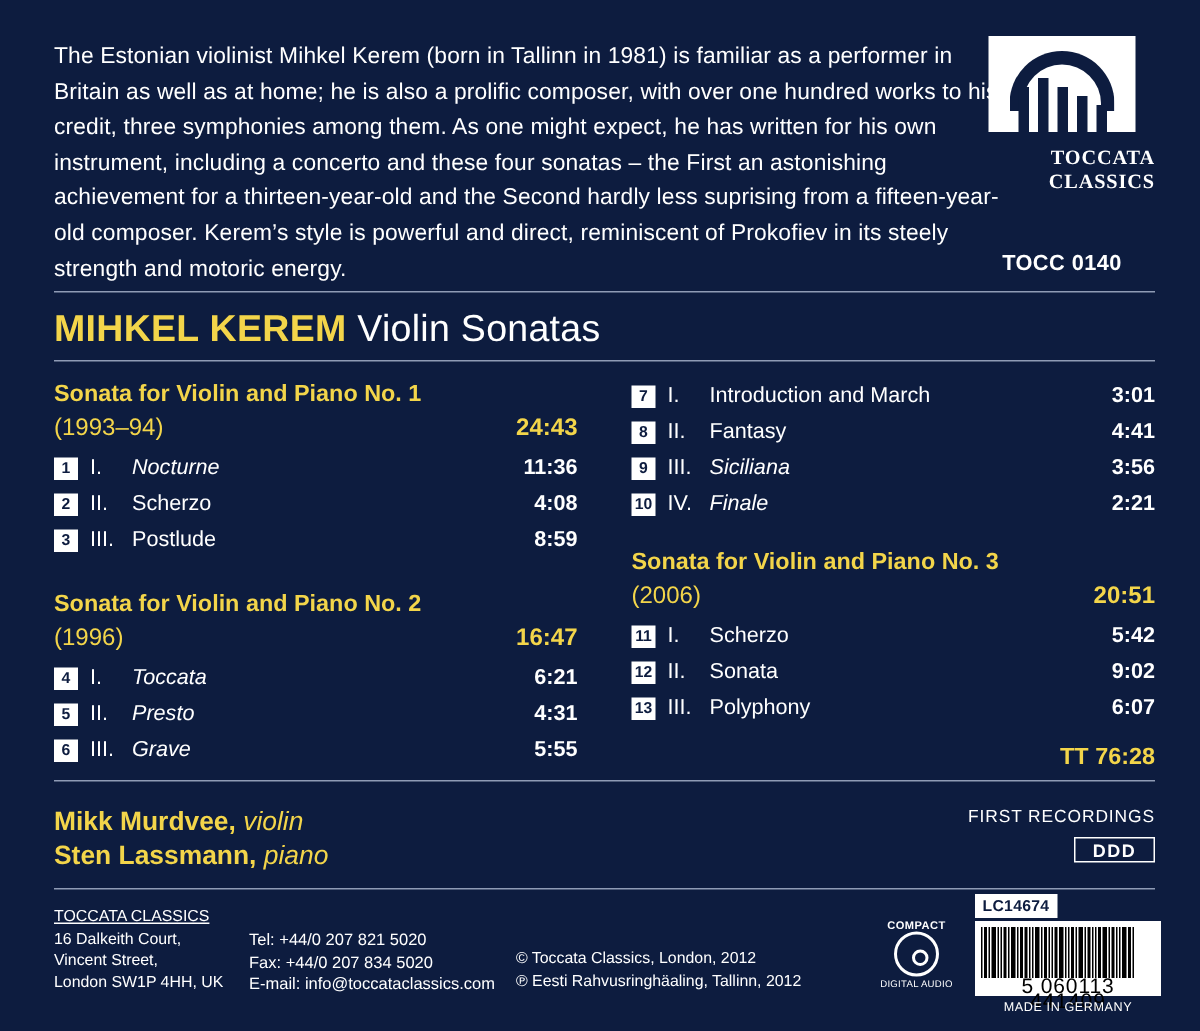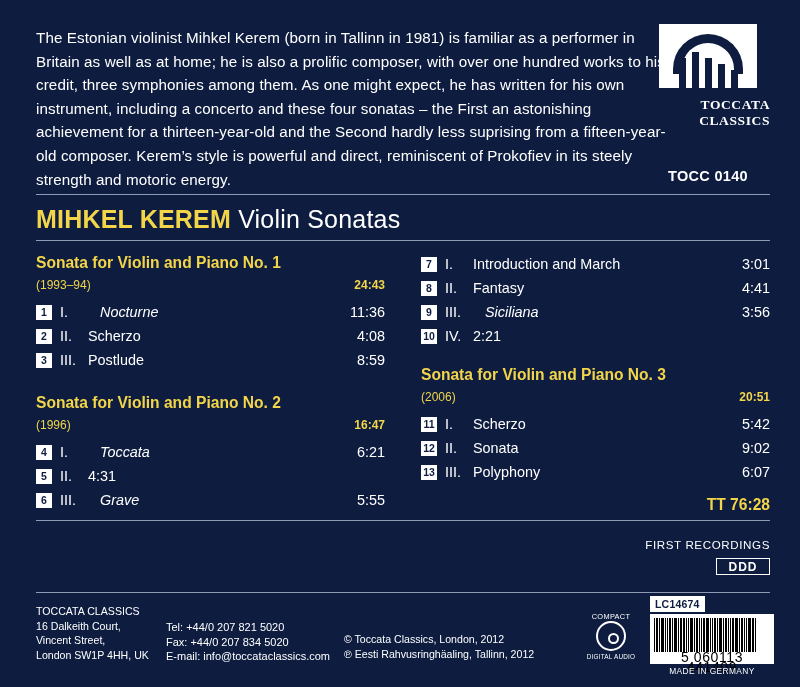--- a/index.html
+++ b/index.html
@@ -152,21 +152,21 @@
     line-height: 22px;
   }
   .work-head .wtitle { }
   .work-head .wtime { font-size: 15.6px; }
   .work-sub {
     display: flex;
     justify-content: space-between;
     align-items: flex-end;
     color: #f3d54a;
     font-weight: bold;
-    font-size: 12px;
+    font-size: 16px;
     line-height: 23px;
     margin-bottom: 3px;
   }
   .work-sub .year { font-weight: normal; }
 
   .track {
     display: flex;
     align-items: center;
     font-size: 14.4px;
     line-height: 21px;
@@ -183,22 +183,22 @@
     line-height: 15px;
     text-align: center;
     margin-right: 8px;
     flex: none;
   }
   .troman {
     width: 28px;
     flex: none;
   }
   .tname { flex: 1 1 auto; }
-  .tname.ital { font-style: italic; margin-left: 12px; }
-  .ttime { flex: none; text-align: right; }
+  .tname.ital { font-style: italic; }
+  .ttime { flex: none; text-align: right; font-weight: bold; }
 
   .col-gap { height: 14px; }
 
   .tt {
     position: absolute;
     right: 30px;
     top: 496px;
     font-size: 15.6px;
     font-weight: bold;
     color: #f3d54a;
@@ -243,21 +243,21 @@
 
   
   .addr {
     position: absolute;
     left: 36px;
     top: 604px;
     font-size: 10.6px;
     line-height: 14.6px;
     color: #ffffff;
   }
-  .addr .name { font-weight: normal; }
+  .addr .name { font-weight: normal; text-decoration: underline; }
   .contact {
     position: absolute;
     left: 166px;
     top: 620px;
     font-size: 11px;
     line-height: 14.6px;
     color: #ffffff;
   }
   .copy {
     position: absolute;
@@ -286,21 +286,21 @@
   }
   .cd-disc::after {
     content: "";
     position: absolute;
     left: 50%; top: 50%;
     width: 7px; height: 7px;
     margin: -3.5px 0 0 -3.5px;
     border: 2px solid #ffffff;
     border-radius: 50%;
   }
-  .cd-logo .t1 { font-size: 7.4px; font-weight: normal; letter-spacing: .3px; line-height: 9px; }
+  .cd-logo .t1 { font-size: 7.4px; font-weight: bold; letter-spacing: .3px; line-height: 9px; }
   .cd-logo .t2 { font-size: 6.4px; letter-spacing: .2px; line-height: 8px; }
 
   
   .lc {
     position: absolute;
     left: 650px;
     top: 596px;
     background: #ffffff;
     color: #0d1c3f;
     font-size: 10.5px;
@@ -429,20 +429,21 @@
         </div>
         <div class="track">
           <span class="tnum">4</span>
           <span class="troman">I.</span>
           <span class="tname ital">Toccata</span>
           <span class="ttime">6:21</span>
         </div>
         <div class="track">
           <span class="tnum">5</span>
           <span class="troman">II.</span>
+          <span class="tname ital">Presto</span>
           <span class="ttime">4:31</span>
         </div>
         <div class="track">
           <span class="tnum">6</span>
           <span class="troman">III.</span>
           <span class="tname ital">Grave</span>
           <span class="ttime">5:55</span>
         </div>
       </div>
 
@@ -465,20 +466,21 @@
         </div>
         <div class="track">
           <span class="tnum">9</span>
           <span class="troman">III.</span>
           <span class="tname ital">Siciliana</span>
           <span class="ttime">3:56</span>
         </div>
         <div class="track">
           <span class="tnum">10</span>
           <span class="troman">IV.</span>
+          <span class="tname ital">Finale</span>
           <span class="ttime">2:21</span>
         </div>
       </div>
 
       <div class="col-gap" style="height:10px"></div>
 
       <div class="work">
         <div class="work-head">
           <span class="wtitle">Sonata for Violin and Piano No. 3</span>
         </div>
@@ -506,20 +508,30 @@
         </div>
       </div>
 
     </div>
   </div>
 
   <div class="tt">TT 76:28</div>
 
   <div class="hrule rule-bottom"></div>
 
+  <div class="performers">
+    <div>
+      <span>Mikk Murdvee,</span>
+      <span class="inst">violin</span>
+    </div>
+    <div>
+      <span>Sten Lassmann,</span>
+      <span class="inst">piano</span>
+    </div>
+  </div>
 
   <div class="first-rec">FIRST RECORDINGS</div>
   <div class="ddd">DDD</div>
 
   <div class="hrule rule-footer"></div>
 
   <div class="addr">
     <div class="name">TOCCATA CLASSICS</div>
     <div>16 Dalkeith Court,</div>
     <div>Vincent Street,</div>

